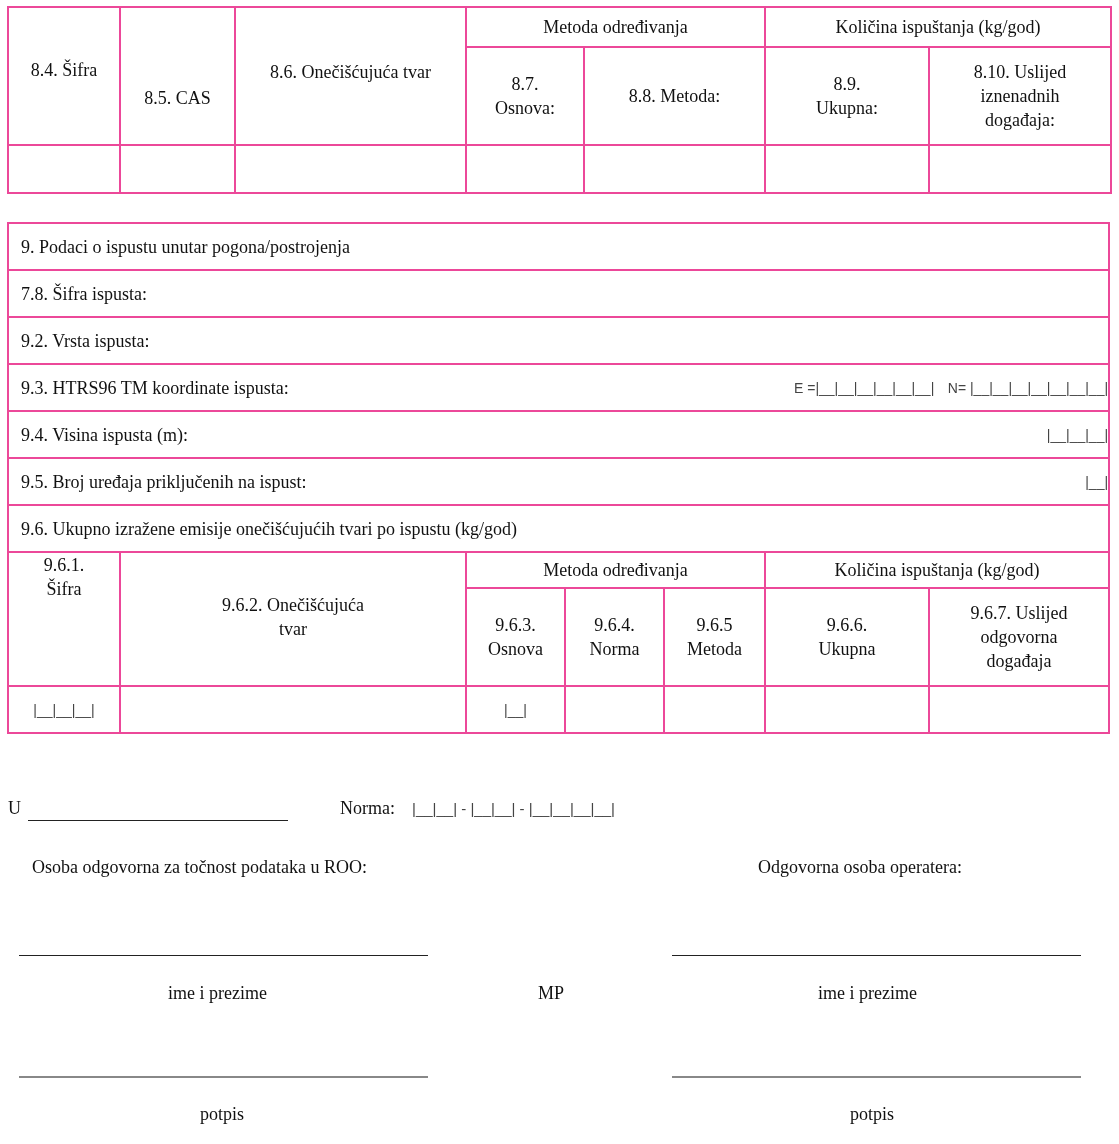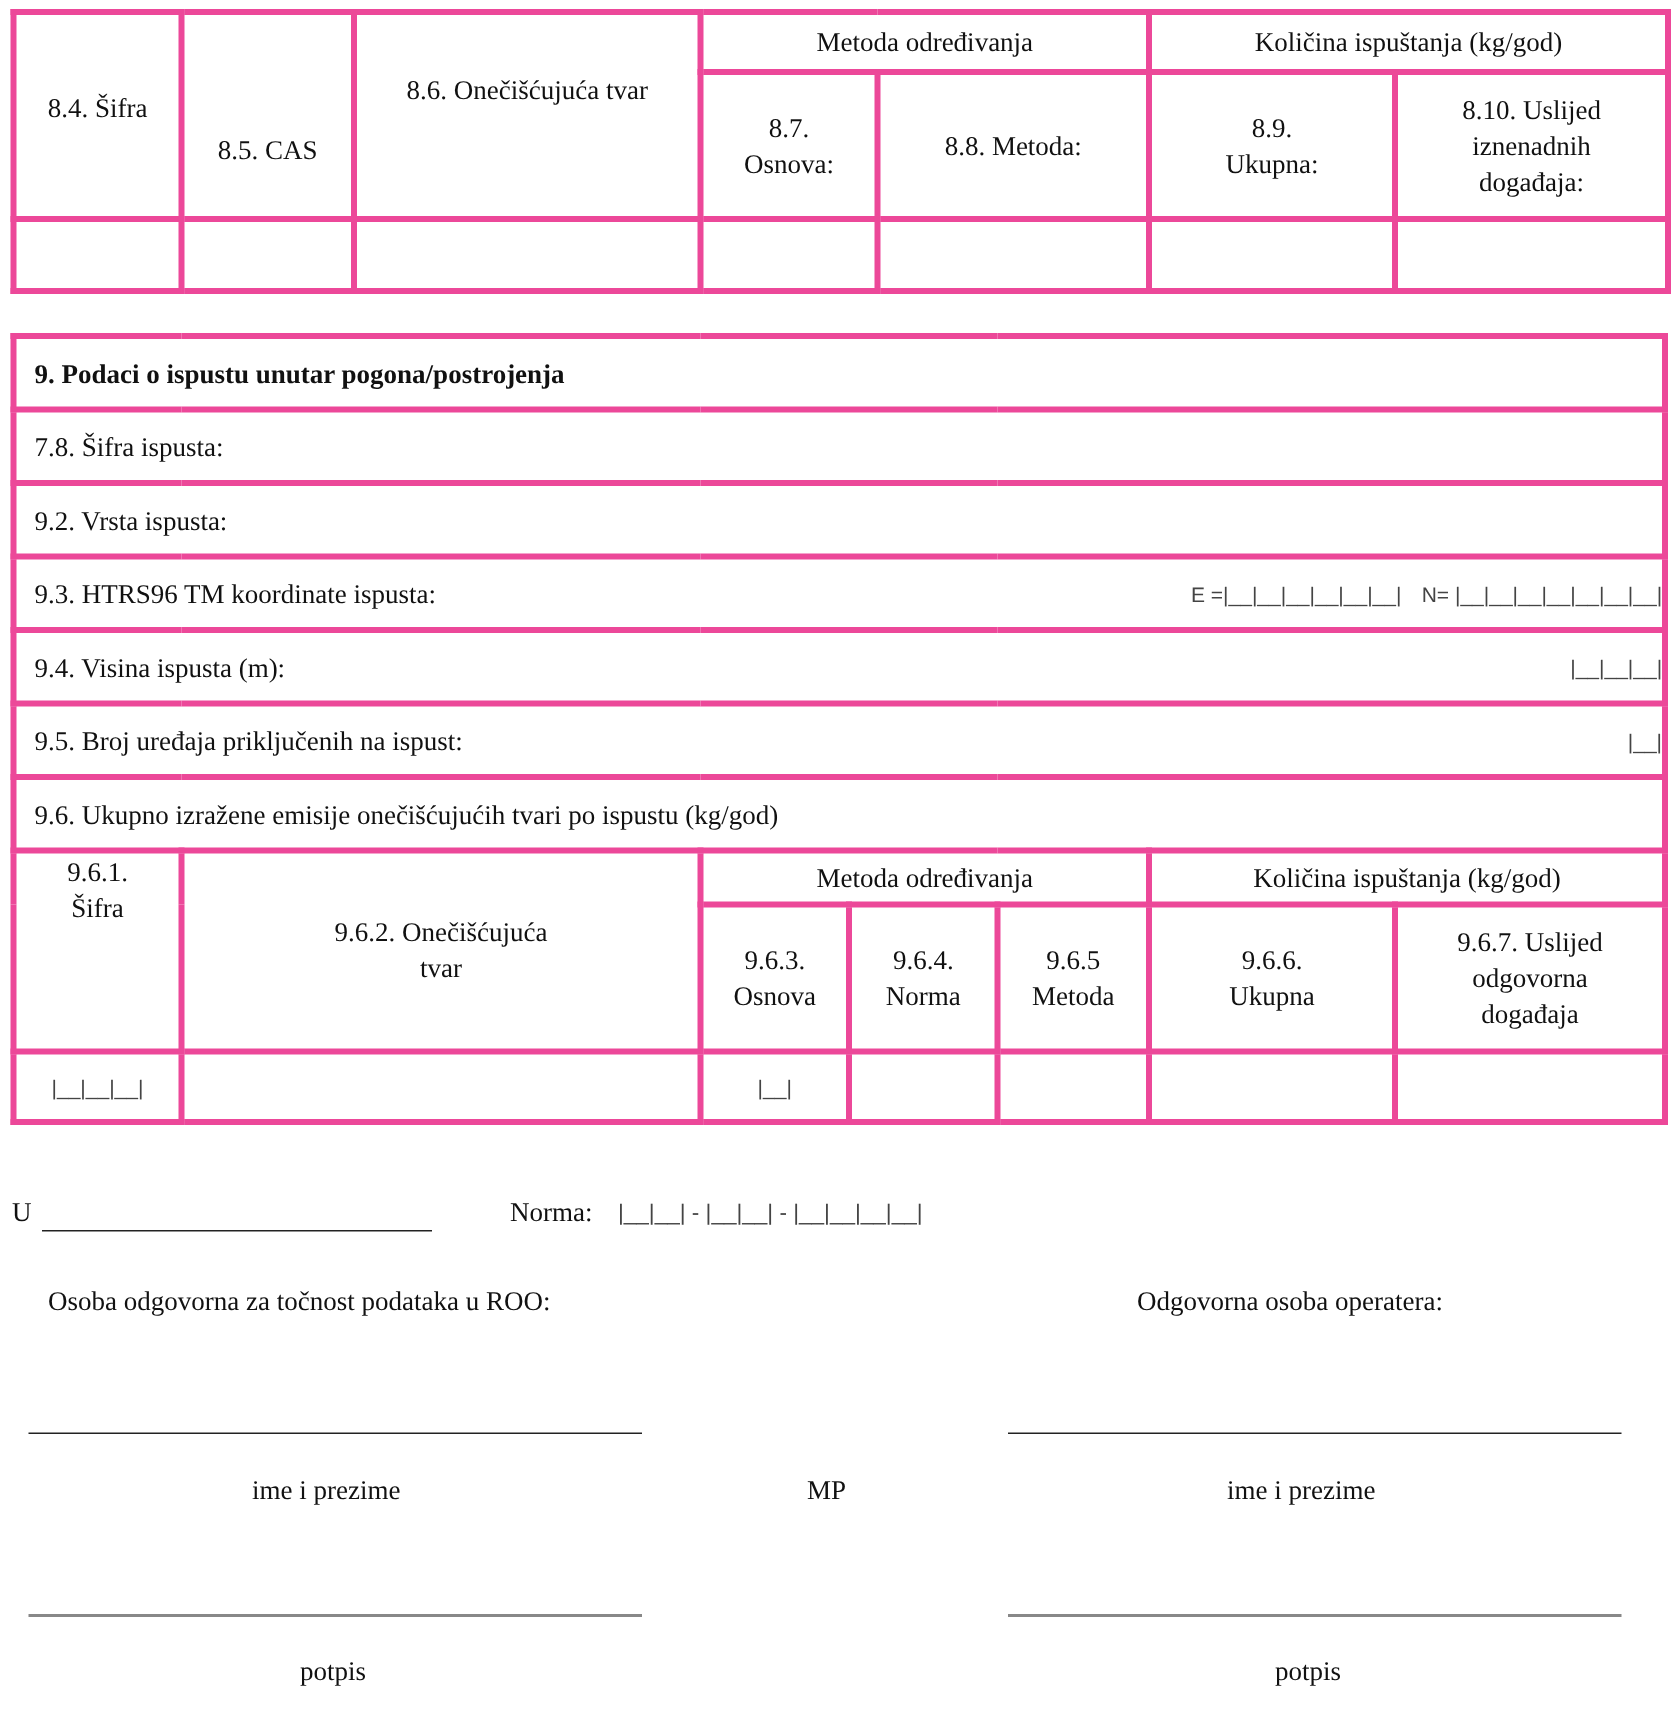--- a/index.html
+++ b/index.html
@@ -2,25 +2,25 @@
 <html><head>
 <meta charset="utf-8">
 <style>
   html, body { margin: 0; padding: 0; background: #ffffff; }
   body {
     width: 1119px; height: 1144px; position: relative; overflow: hidden;
     font-family: "Liberation Serif", "DejaVu Serif", serif;
     font-size: 18px; color: #111;
   }
   table { border-collapse: collapse; position: absolute; table-layout: fixed; }
-  td { border: 4px solid #ec4899; padding: 0; text-align: center; vertical-align: middle; line-height: 24px; }
+  td { border: 2px solid #ec4899; padding: 0; text-align: center; vertical-align: middle; line-height: 24px; }
   .t8 { left: 7px; top: 6px; width: 1103px; }
   .t9 { left: 7px; top: 222px; width: 1101px; }
   .t9 td.row { text-align: left; padding-left: 12px; height: 45px; }
-  .t9 td.bold { font-weight: bold; }
+  .t9 td.bold { font-weight: normal; }
   .boxes { font-family: "Liberation Sans", "DejaVu Sans", sans-serif; font-size: 14px; letter-spacing: 0px; color: #444; }
   .flexrow { display: flex; justify-content: space-between; align-items: center; }
   .abs { position: absolute; white-space: nowrap; }
   .sigline { position: absolute; height: 0; border-top: 1.5px solid #222; }
   .sigline.grey { border-top: 2px solid #888; }
 </style>
 </head>
 <body>
 
 <table class="t8">
@@ -30,21 +30,21 @@
       <col style="width:231px">
     <col style="width:118px">
       <col style="width:181px">
     <col style="width:164px">
       <col style="width:182px">
   </colgroup>
   <tbody>
       <tr style="height:40px">
     <td rowspan="2" style="vertical-align:top;padding-top:50px">8.4. Šifra</td>
     <td rowspan="2" style="vertical-align:top;padding-top:78px">8.5. CAS</td>
-    <td rowspan="2" style="vertical-align:top;padding-top:38px">8.6. Onečišćujuća tvar</td>
+    <td rowspan="2" style="vertical-align:top;padding-top:52px">8.6. Onečišćujuća tvar</td>
     <td colspan="2">Metoda određivanja</td>
     <td colspan="2">Količina ispuštanja (kg/god)</td>
   </tr>
   <tr style="height:98px">
     <td>
           <div style="width:80px;margin:0 auto">8.7. Osnova:</div>
         </td>
     <td>8.8. Metoda:</td>
     <td>
           <div style="width:80px;margin:16px auto">8.9. Ukupna:</div>

